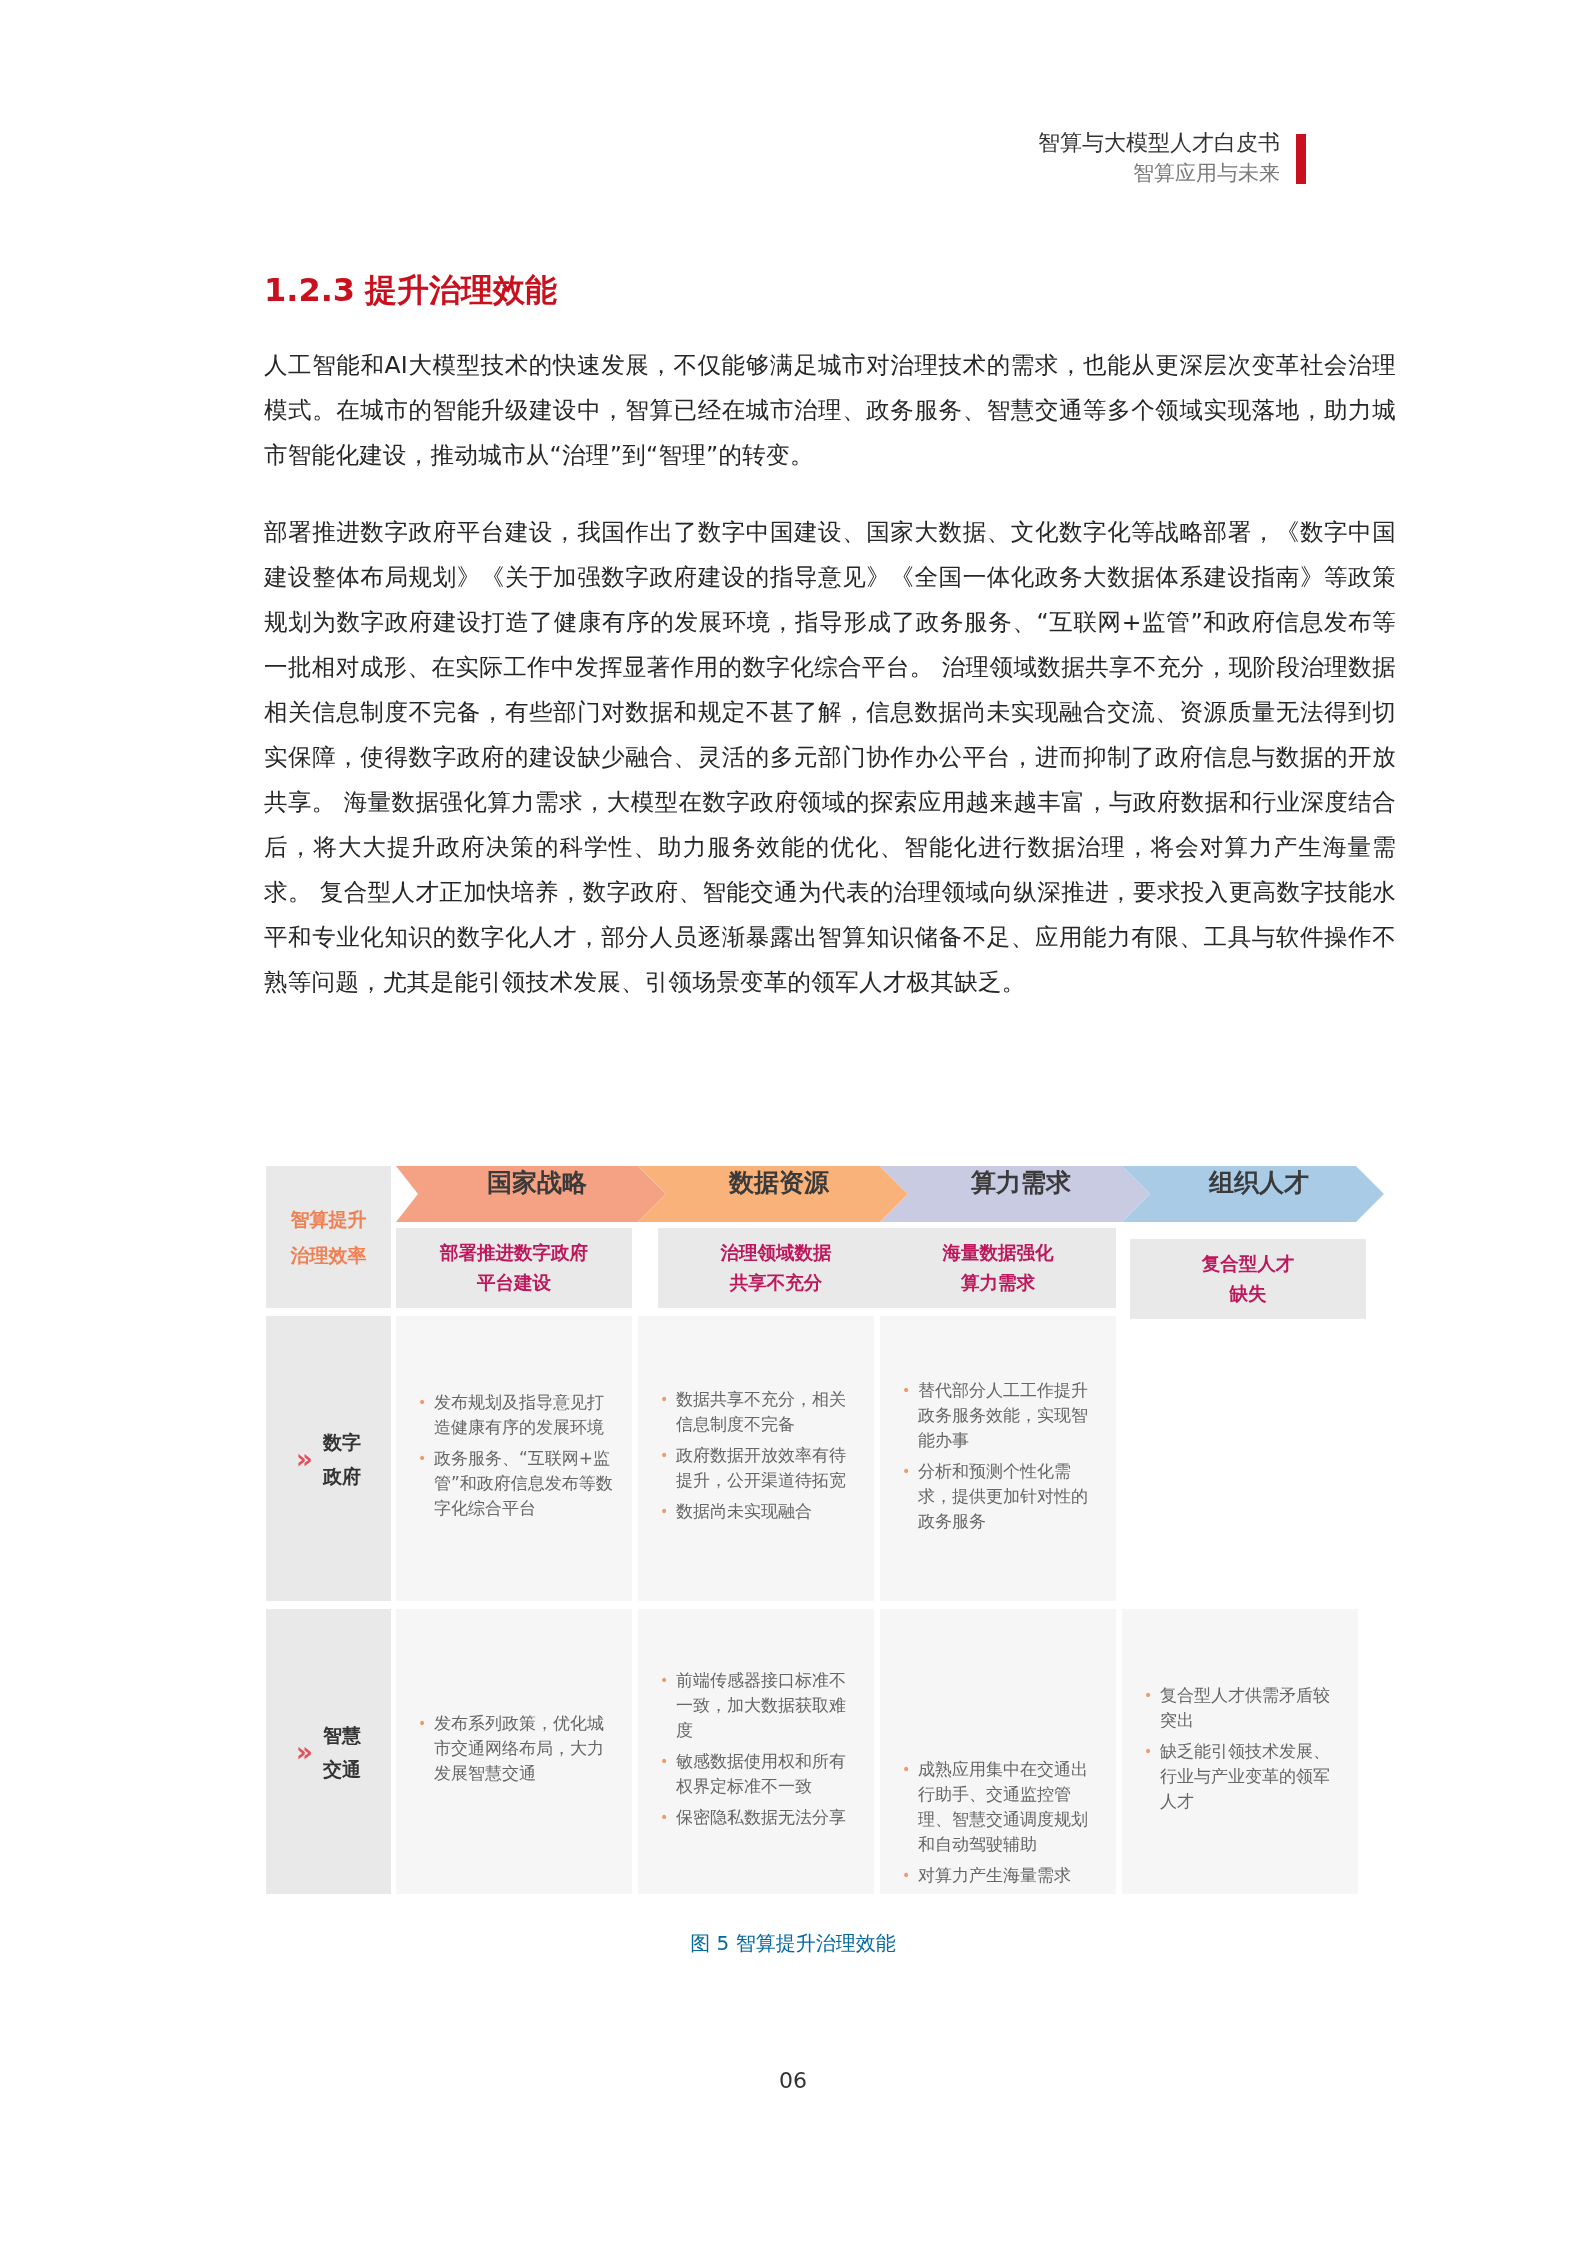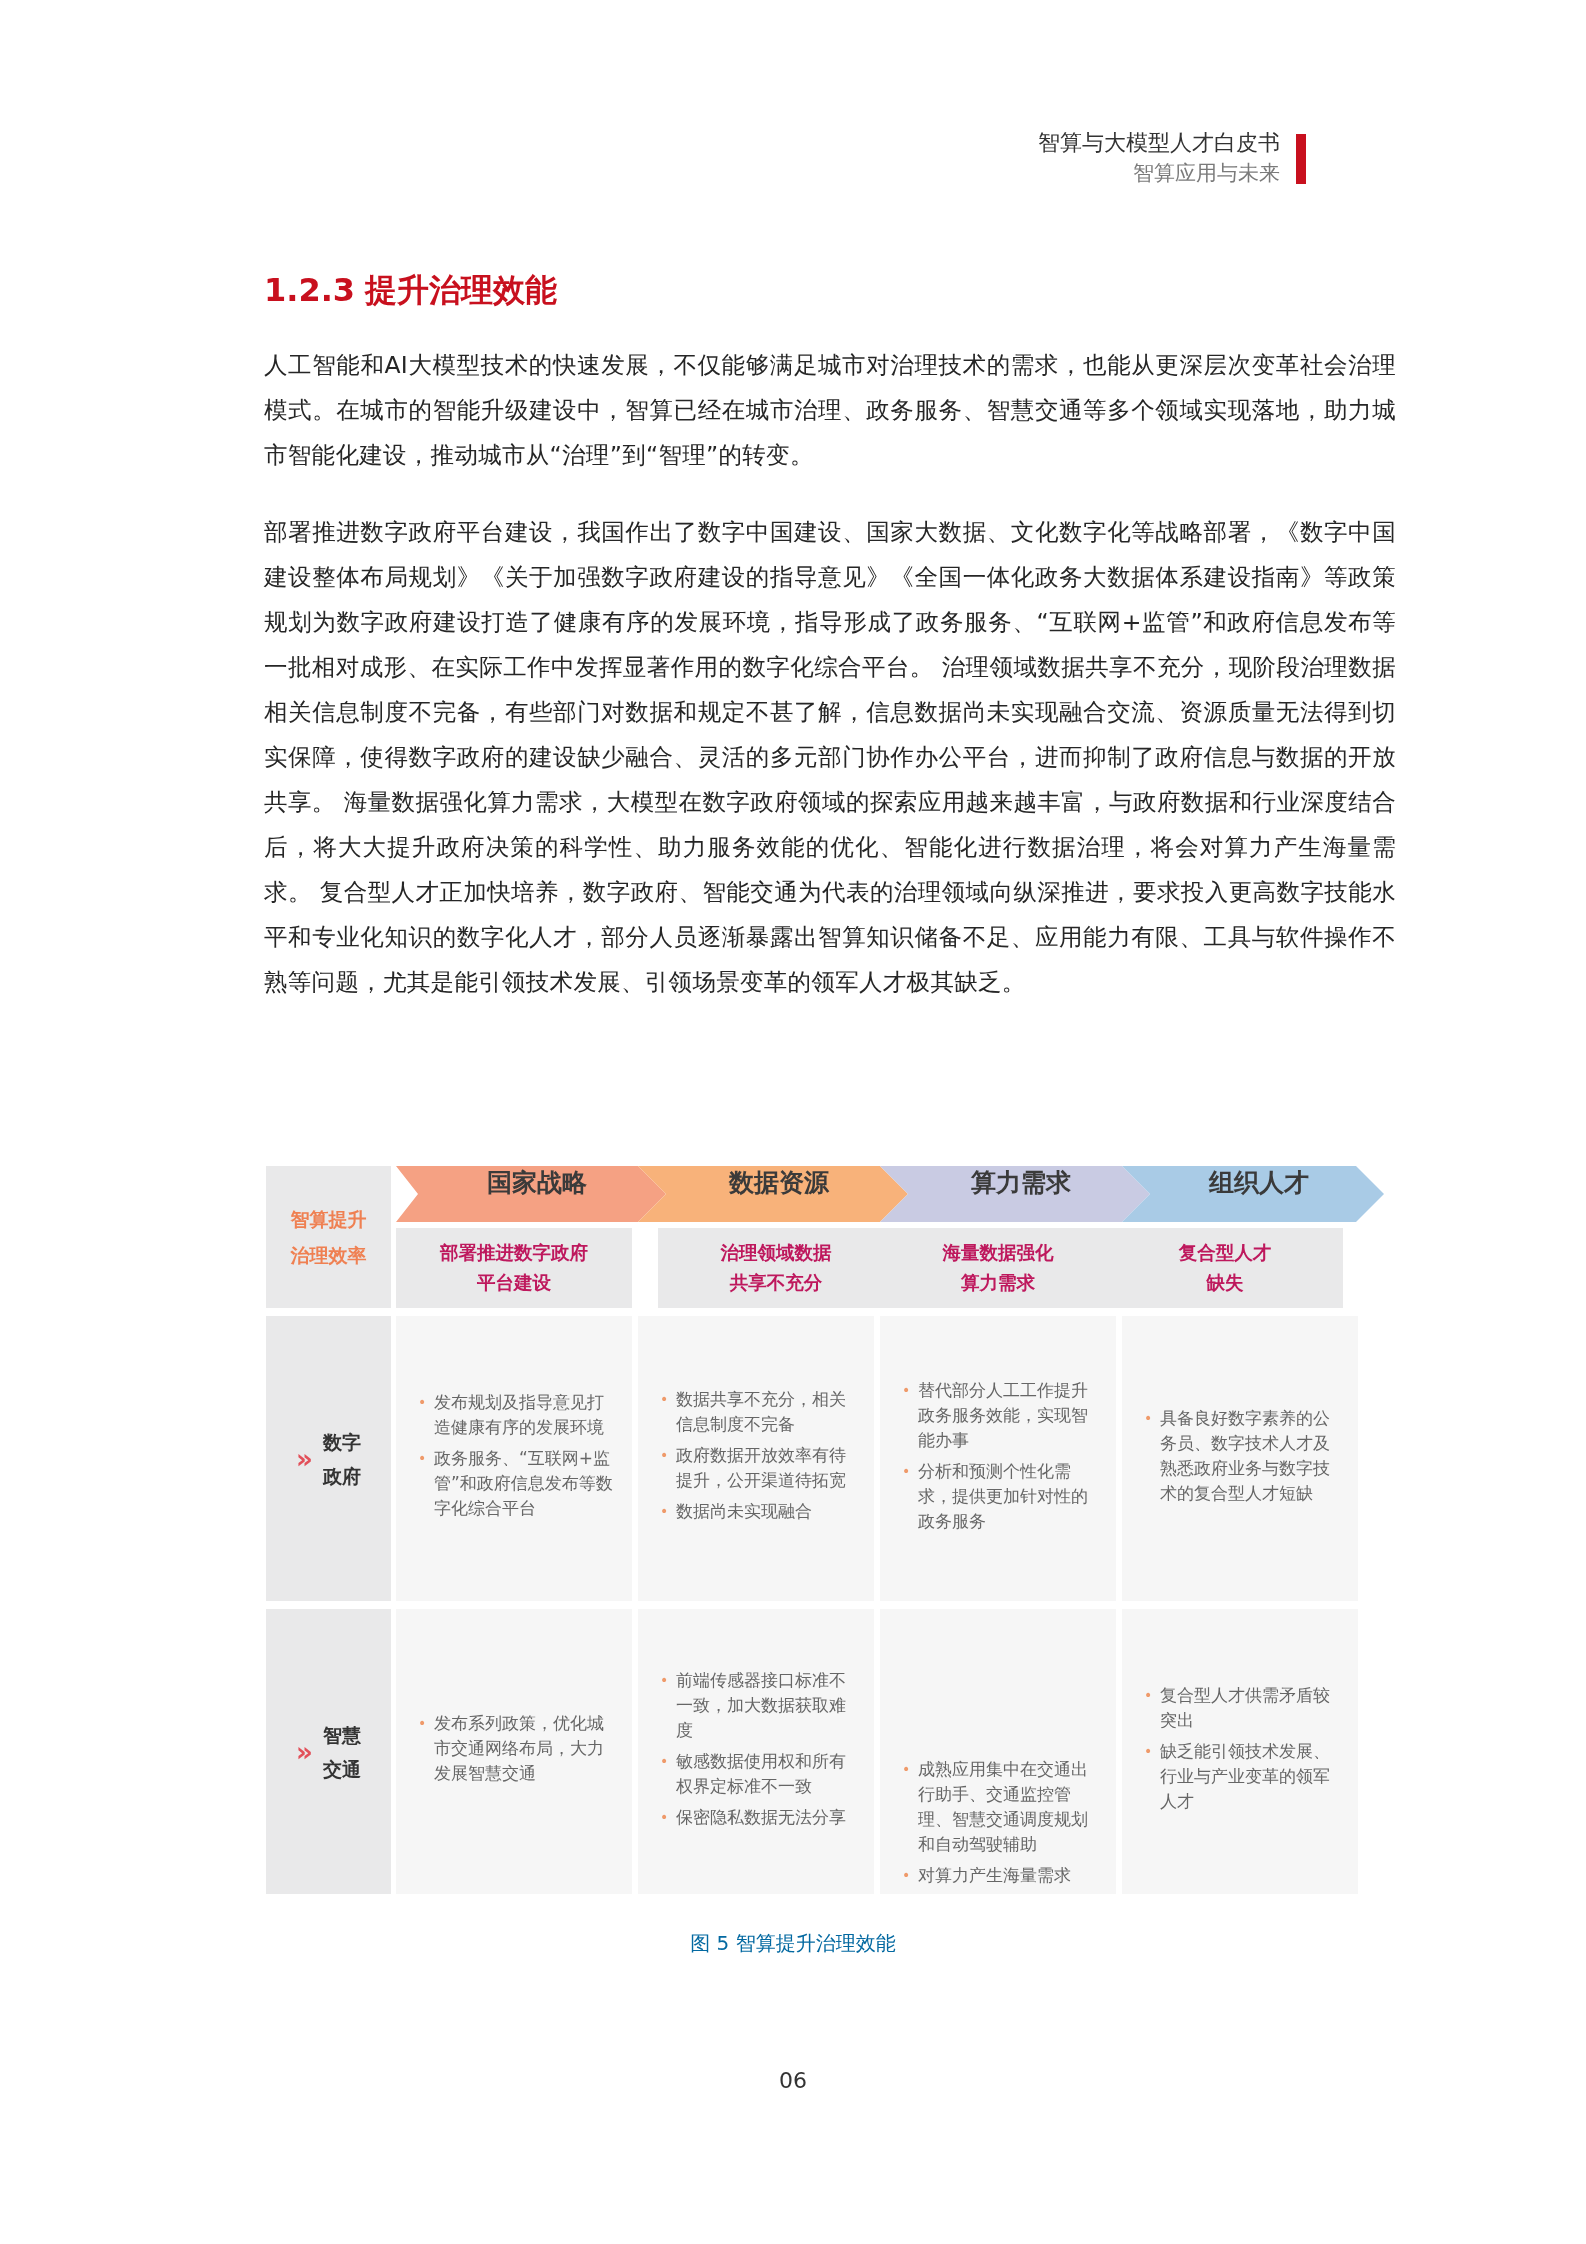--- a/index.html
+++ b/index.html
@@ -137,21 +137,21 @@
       <span>平台建设</span>
     </div>
     <div class="subhead" style="left:392px; width:236px;">
       <span>治理领域数据</span>
       <span>共享不充分</span>
     </div>
     <div class="subhead" style="left:614px; width:236px;">
       <span>海量数据强化</span>
       <span>算力需求</span>
     </div>
-    <div class="subhead" style="left:841px; width:236px;">
+    <div class="subhead" style="left:864px; width:236px;margin-top:11px;">
       <span>复合型人才</span>
       <span>缺失</span>
     </div>
 
     <div class="row-label" style="top:150px; height:285px;">
       <span class="arrows">»</span>
       <span class="lbl">
         <span>数字</span>
         <span>政府</span>
       </span>
@@ -168,25 +168,20 @@
         <li>政府数据开放效率有待提升，公开渠道待拓宽</li>
         <li>数据尚未实现融合</li>
       </ul>
     </div>
     <div class="cell" style="left:614px; top:150px; width:236px; height:285px;">
       <ul>
         <li>替代部分人工工作提升政务服务效能，实现智能办事</li>
         <li>分析和预测个性化需求，提供更加针对性的政务服务</li>
       </ul>
     </div>
-    <div class="cell" style="left:856px; top:150px; width:236px; height:285px;">
-      <ul>
-        <li>具备良好数字素养的公务员、数字技术人才及熟悉政府业务与数字技术的复合型人才短缺</li>
-      </ul>
-    </div>
 
     <div class="row-label" style="top:443px; height:285px;">
       <span class="arrows">»</span>
       <span class="lbl">
         <span>智慧</span>
         <span>交通</span>
       </span>
     </div>
     <div class="cell" style="left:130px; top:443px; width:236px; height:285px;">
       <ul>

